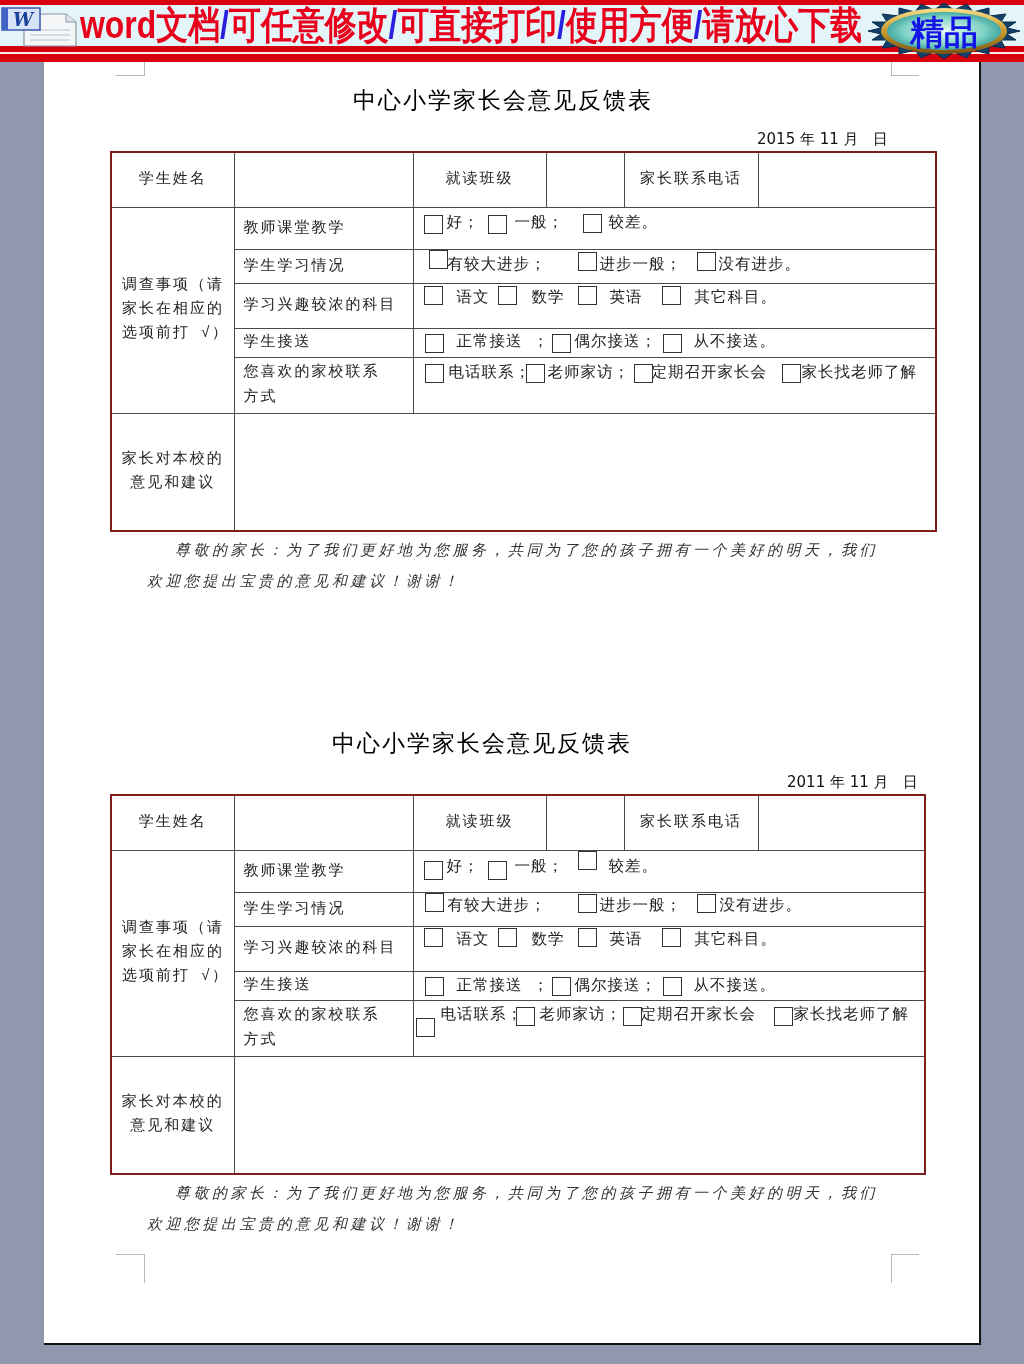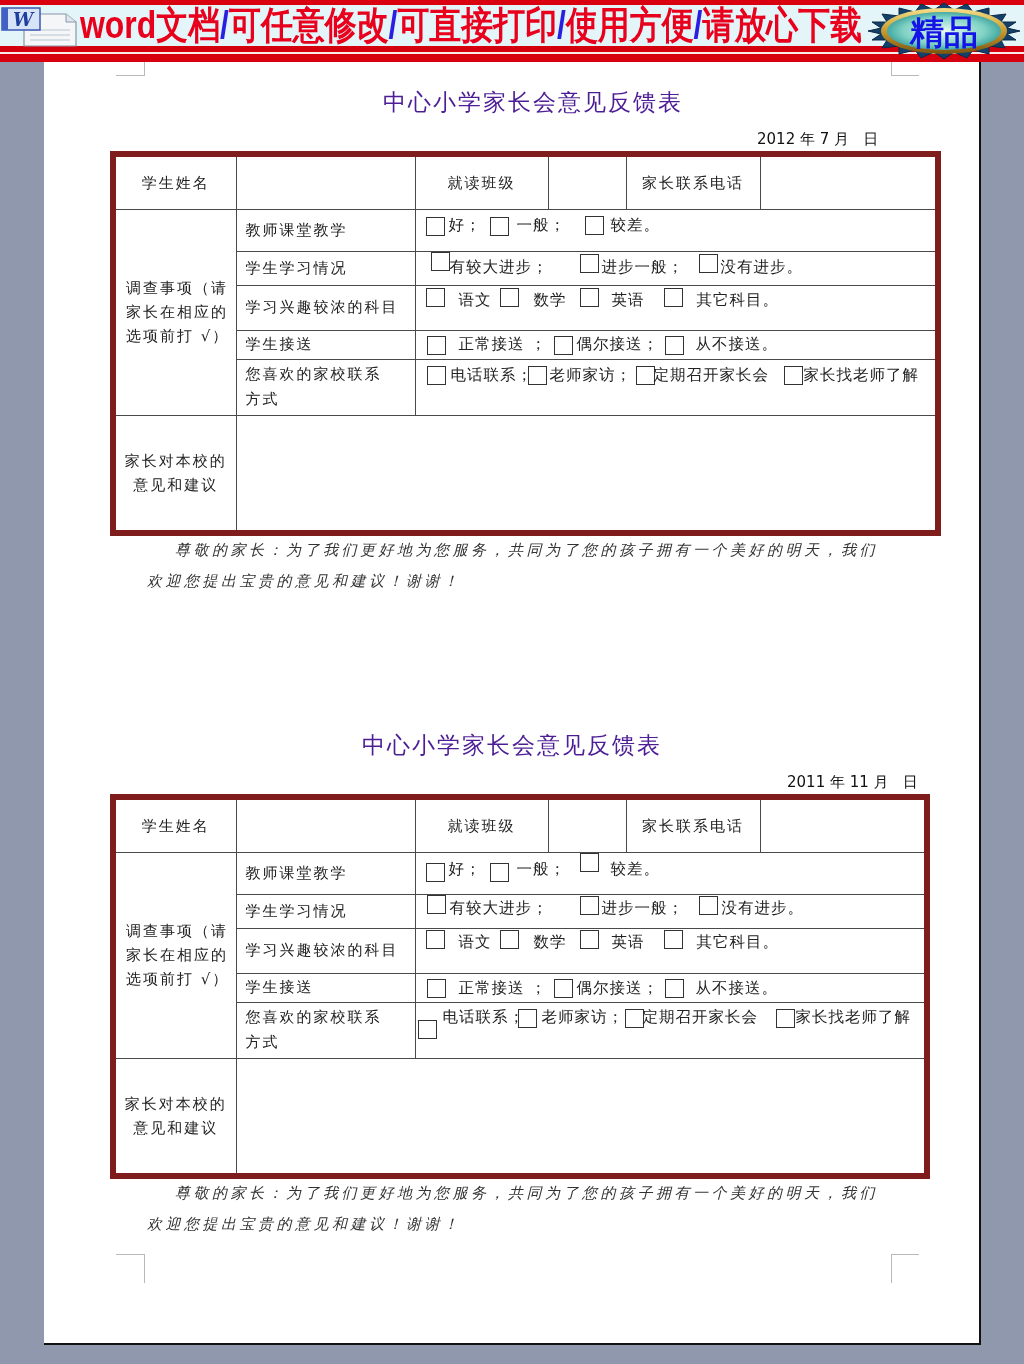--- a/index.html
+++ b/index.html
@@ -23,27 +23,27 @@
 
   
   .page { position: absolute; left: 44px; top: 62px; width: 937px; height: 1283px; background: #fff;
     border-right: 2px solid #111; border-bottom: 2px solid #111; }
   .corner { position: absolute; border-color: #b9b9b9; border-style: solid; border-width: 0; }
   .c-tl { left: 116px; top: 62px; width: 29px; height: 14px; border-right-width: 1px; border-bottom-width: 1px; }
   .c-tr { left: 891px; top: 62px; width: 28px; height: 14px; border-left-width: 1px; border-bottom-width: 1px; }
   .c-bl { left: 116px; top: 1254px; width: 29px; height: 29px; border-top-width: 1px; border-right-width: 1px; }
   .c-br { left: 891px; top: 1254px; width: 28px; height: 29px; border-top-width: 1px; border-left-width: 1px; }
 
-  .form-title { position: absolute; width: 360px; text-align: center; font-family: Liberation Sans, sans-serif;
-    font-size: 23px; line-height: 28px; letter-spacing: 2px; color: #4c1d95; }
+  .form-title { position: absolute; width: 360px; text-align: left; font-family: Liberation Mono, monospace;
+    font-size: 23px; line-height: 28px; letter-spacing: 2px; color: #000000; }
   .form-date { position: absolute; font-family: "DejaVu Sans", sans-serif; font-size: 15px; line-height: 18px;
     white-space: pre; color: #111; }
 
-  .form-table { position: absolute; border-collapse: collapse; table-layout: fixed; border: 6px solid #7f1d1d;
-    font-size: 15px; letter-spacing: 2px; color: #222; }
+  .form-table { position: absolute; border-collapse: collapse; table-layout: fixed; border: 2px solid #7f1d1d;
+    font-size: 15px; letter-spacing: 2px; color: #222; font-family: Liberation Mono, monospace; }
   .form-table td { border: 1px solid #4a4a4a; padding: 0; vertical-align: middle; }
   .lbl-c { text-align: center; white-space: pre-line; line-height: 24px; }
   .lbl-l { text-align: left; padding-left: 9px !important; white-space: pre-line; line-height: 25px; }
   .lbl-survey { text-align: left; padding-left: 10px !important; white-space: pre-line; line-height: 24px; }
   .opts { position: relative; }
   .cb { position: absolute; width: 19px; height: 19px; border: 1.5px solid #333; background: #fff; cursor: pointer; }
   .ol { position: absolute; font-size: 15.5px; line-height: 18px; letter-spacing: 1px; white-space: pre; color: #222; }
 
   .note { position: absolute; font-family: "DejaVu Serif", serif; font-style: italic; font-size: 15px;
     line-height: 18px; letter-spacing: 3.5px; color: #333; white-space: nowrap; }
@@ -87,21 +87,21 @@
   </svg>
 </div>
 
 <div class="page"></div>
 <div class="corner c-tl"></div>
 <div class="corner c-tr"></div>
 <div class="corner c-bl"></div>
 <div class="corner c-br"></div>
 
 <div class="form-title" style="left:353px;top:88px;">中心小学家长会意见反馈表</div>
-<div class="form-date" style="left:757px;top:130px;">2012 年 7 月   日</div>
+<div class="form-date" style="left:757px;top:130px;">2015 年 11 月   日</div>
 
 <table class="form-table" style="left:110px;top:151px;width:825px;">
   <colgroup>
       <col style="width:123px">
       <col style="width:179px">
       <col style="width:133px">
       <col style="width:78px">
       <col style="width:134px">
       <col style="width:178px">
     </colgroup>

